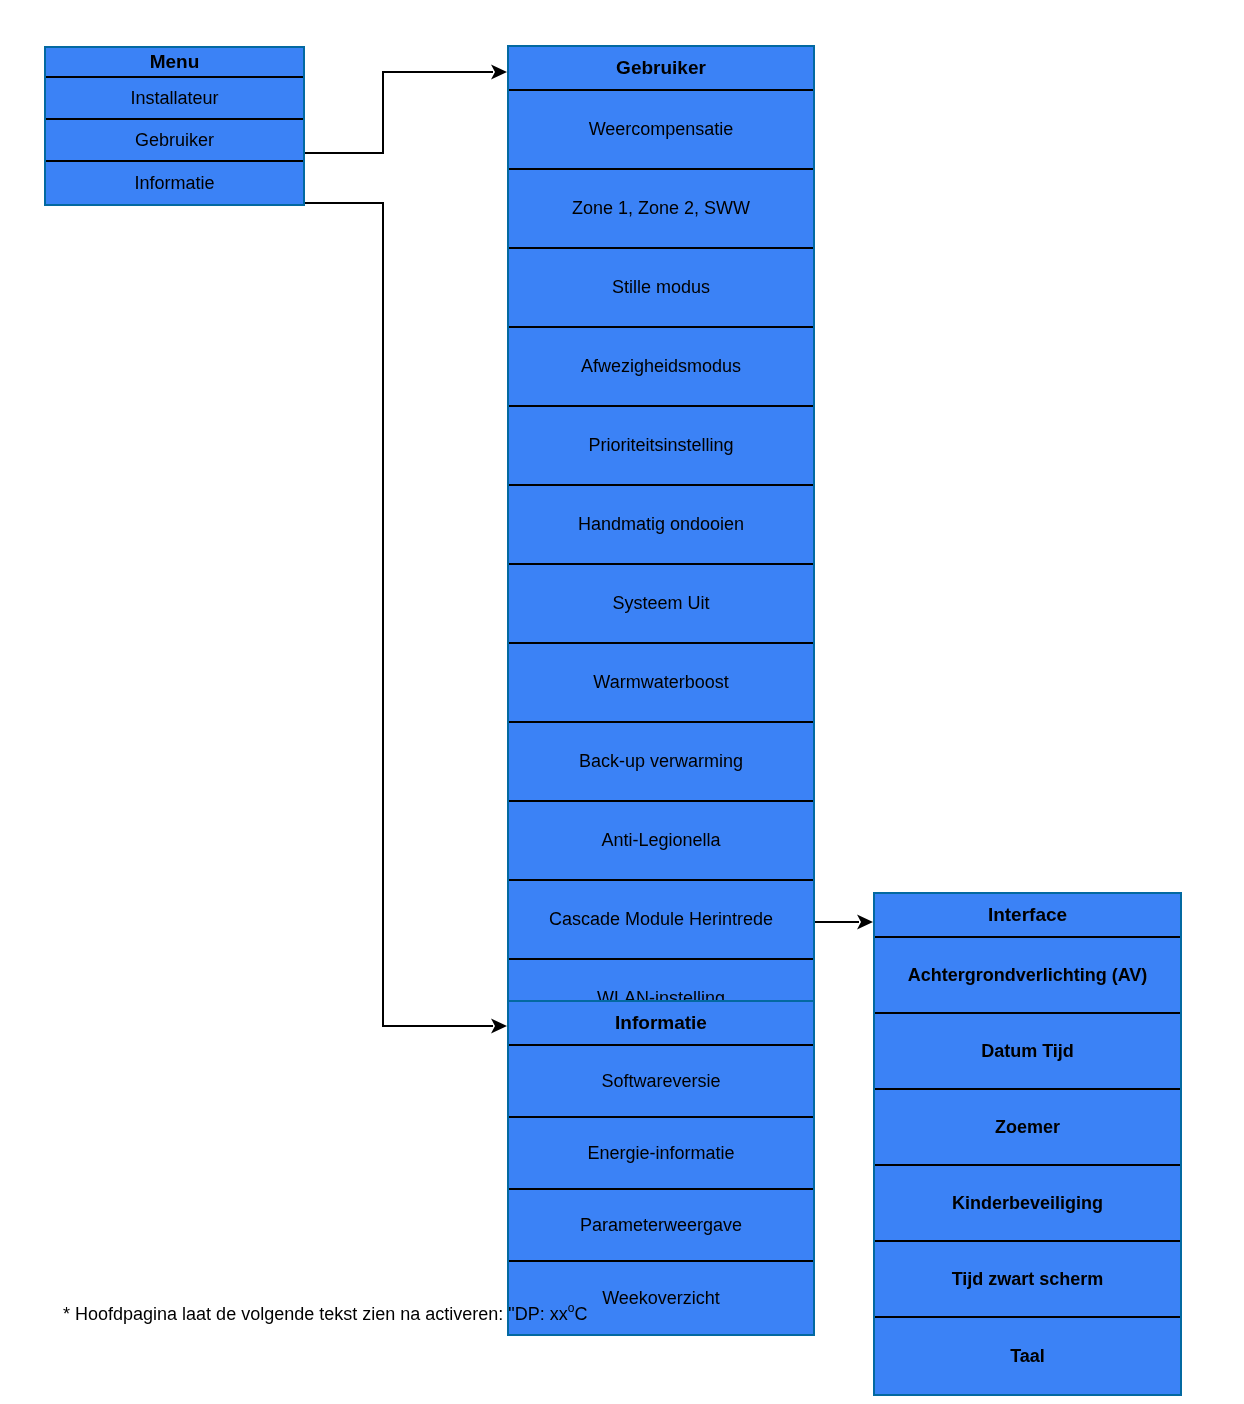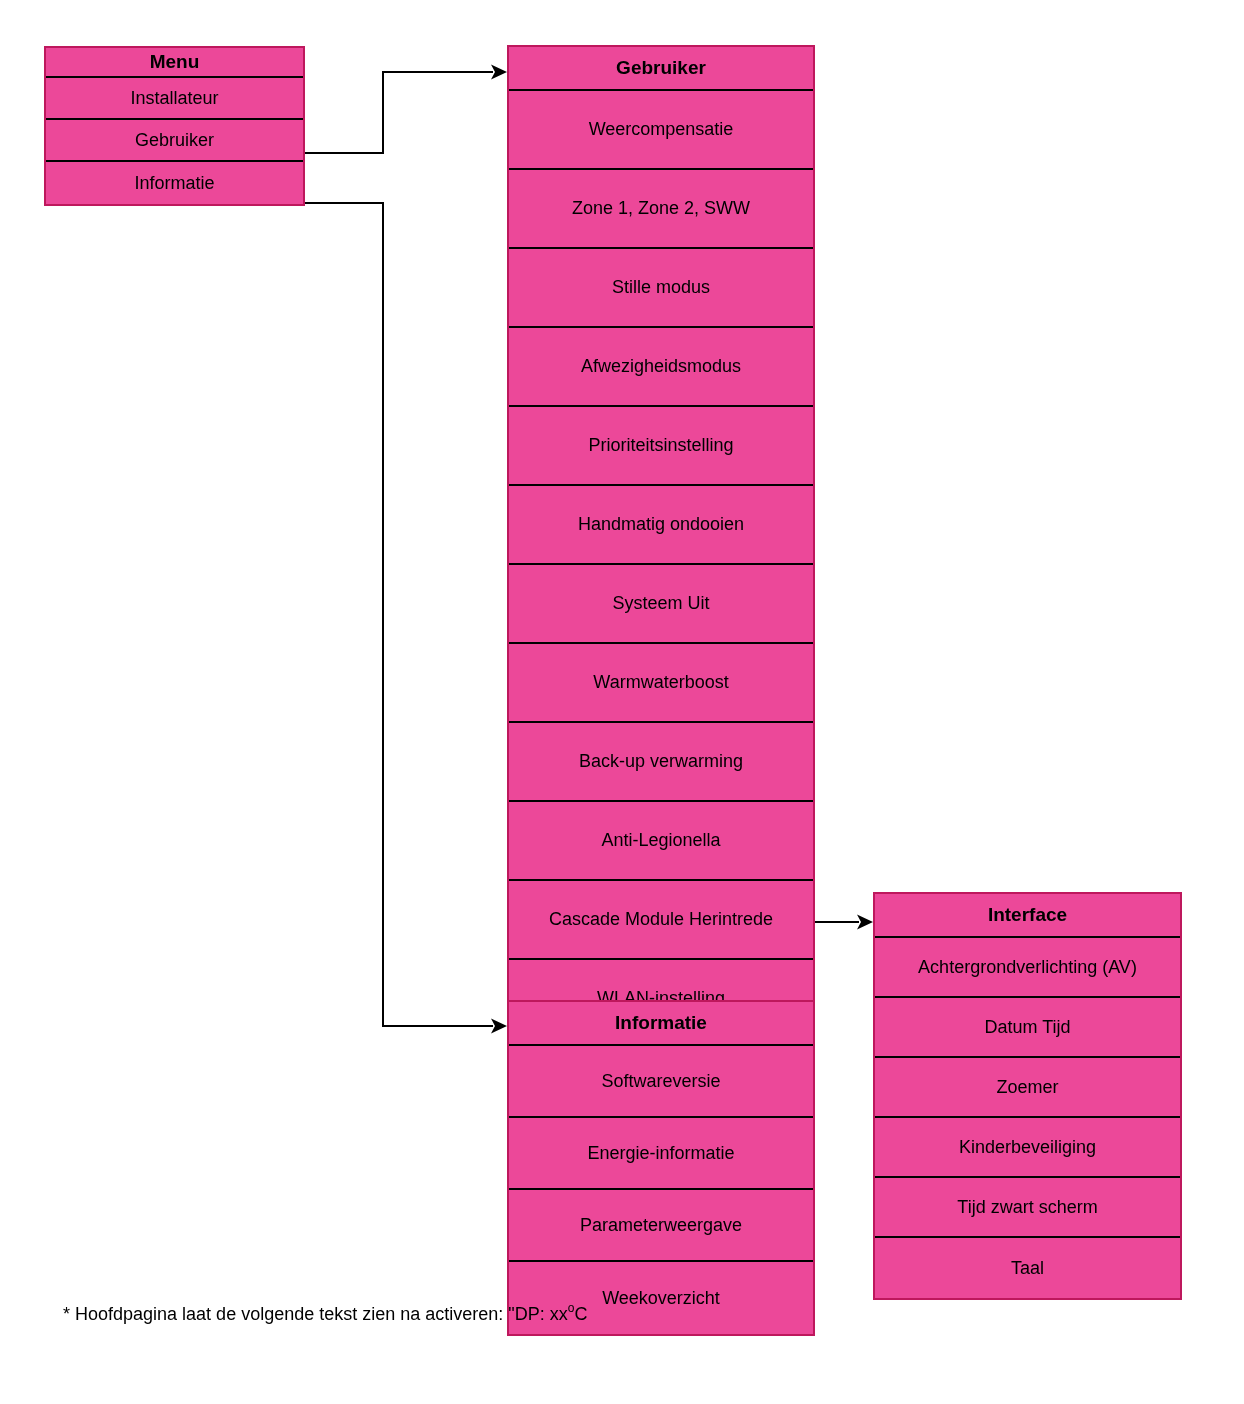--- a/index.html
+++ b/index.html
@@ -16,22 +16,22 @@
     overflow: hidden;
   }
   .connectors {
     position: absolute;
     left: 0; top: 0;
     width: 1244px; height: 1404px;
     pointer-events: none;
   }
   .box {
     position: absolute;
-    border: 2px solid #be185d;
-    background: #ec4899;
+    border: 2px solid #0369a1;
+    background: #3b82f6;
   }
   .box .hdr {
     display: flex;
     align-items: center;
     justify-content: center;
     font-weight: bold;
     font-size: 19px;
     border-bottom: 2px solid #000000;
   }
   .box .row {
@@ -51,21 +51,21 @@
   .gebruiker-box { left: 507px; top: 45px; width: 308px; }
   .gebruiker-box .hdr { height: 44px; }
   .gebruiker-box .row { height: 79px; }
 
   .informatie-box { left: 507px; top: 1000px; width: 308px; }
   .informatie-box .hdr { height: 44px; }
   .informatie-box .row { height: 72px; }
 
   .interface-box { left: 873px; top: 892px; width: 309px; }
   .interface-box .hdr { height: 44px; }
-  .interface-box .row { height: 60px; }
+  .interface-box .row { height: 76px; font-weight: bold; }
 
   .footnote {
     position: absolute;
     left: 63px;
     top: 1302px;
     font-size: 18px;
     white-space: nowrap;
   }
   .footnote sup {
     font-size: 12px;

